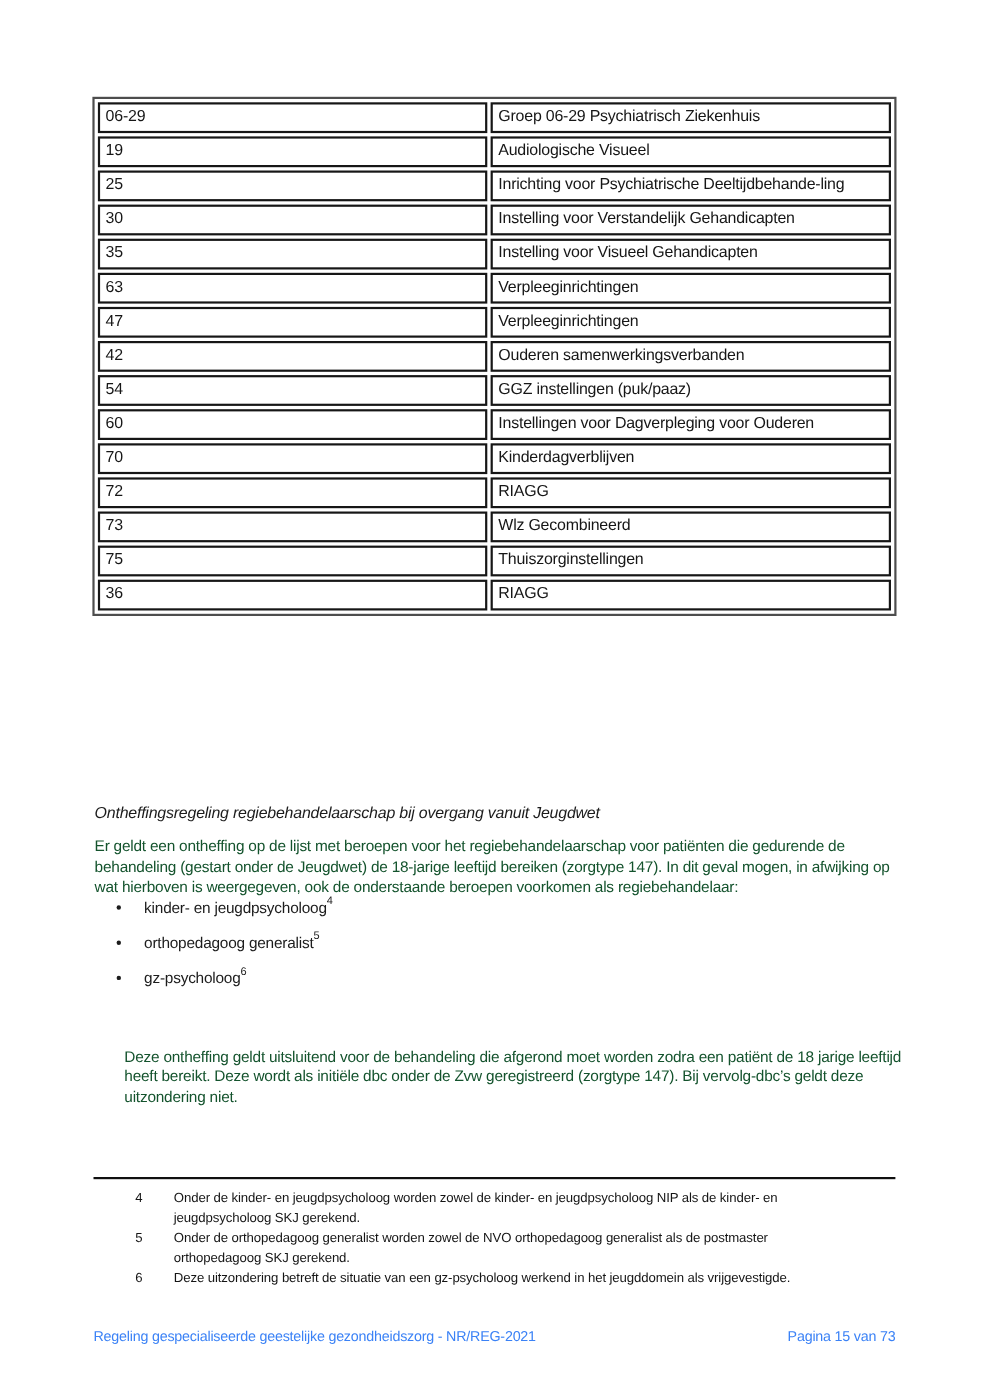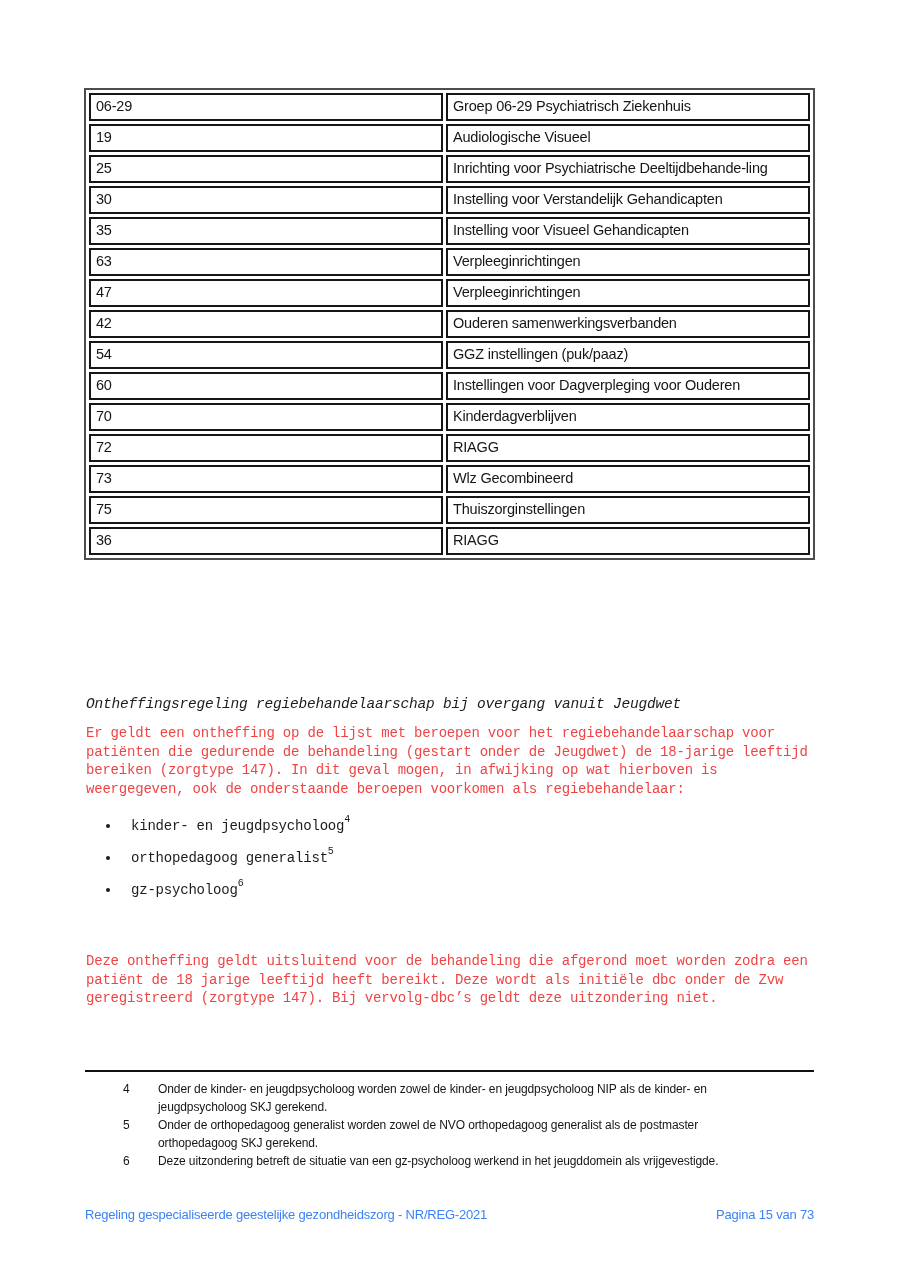--- a/index.html
+++ b/index.html
@@ -39,42 +39,40 @@
     vertical-align: top;
     background: #ffffff;
     color: #161616;
   }
   .codes-table td.code-cell { width: 354px; }
 
   
   .text-section {
     position: absolute;
     left: 86px;
-    top: 696px;
+    top: 732px;
     width: 740px;
-    font-family: Liberation Mono, monospace;
   }
   .section-heading {
     font-style: italic;
     font-size: 14.5px;
     letter-spacing: -0.2px;
     line-height: 17px;
     color: #1c1c1c;
   }
   .body-paragraph {
     margin-top: 11px;
     font-size: 14px;
     letter-spacing: -0.2px;
     line-height: 18.5px;
     width: 736px;
-    color: #ef4444;
+    color: #14532d;
   }
   .professions-list {
     list-style: none;
-    margin-top: 19px;
   }
   .professions-list li {
     position: relative;
     padding-left: 45px;
     margin-bottom: 14px;
     font-size: 14px;
     letter-spacing: -0.2px;
     line-height: 18px;
   }
   .bullet-dot {
@@ -86,21 +84,21 @@
     border-radius: 50%;
     background: #1c1c1c;
   }
   .professions-list sup {
     font-size: 10px;
     position: relative;
     top: -2px;
     vertical-align: super;
     line-height: 0;
   }
-  .closing-paragraph { margin-top: 53px; }
+  .closing-paragraph { margin-top: 53px; margin-left: 27px; }
 
   
   .footnote-section {
     position: absolute;
     left: 85px;
     top: 1070px;
     width: 729px;
   }
   .footnote-rule {
     border: none;

